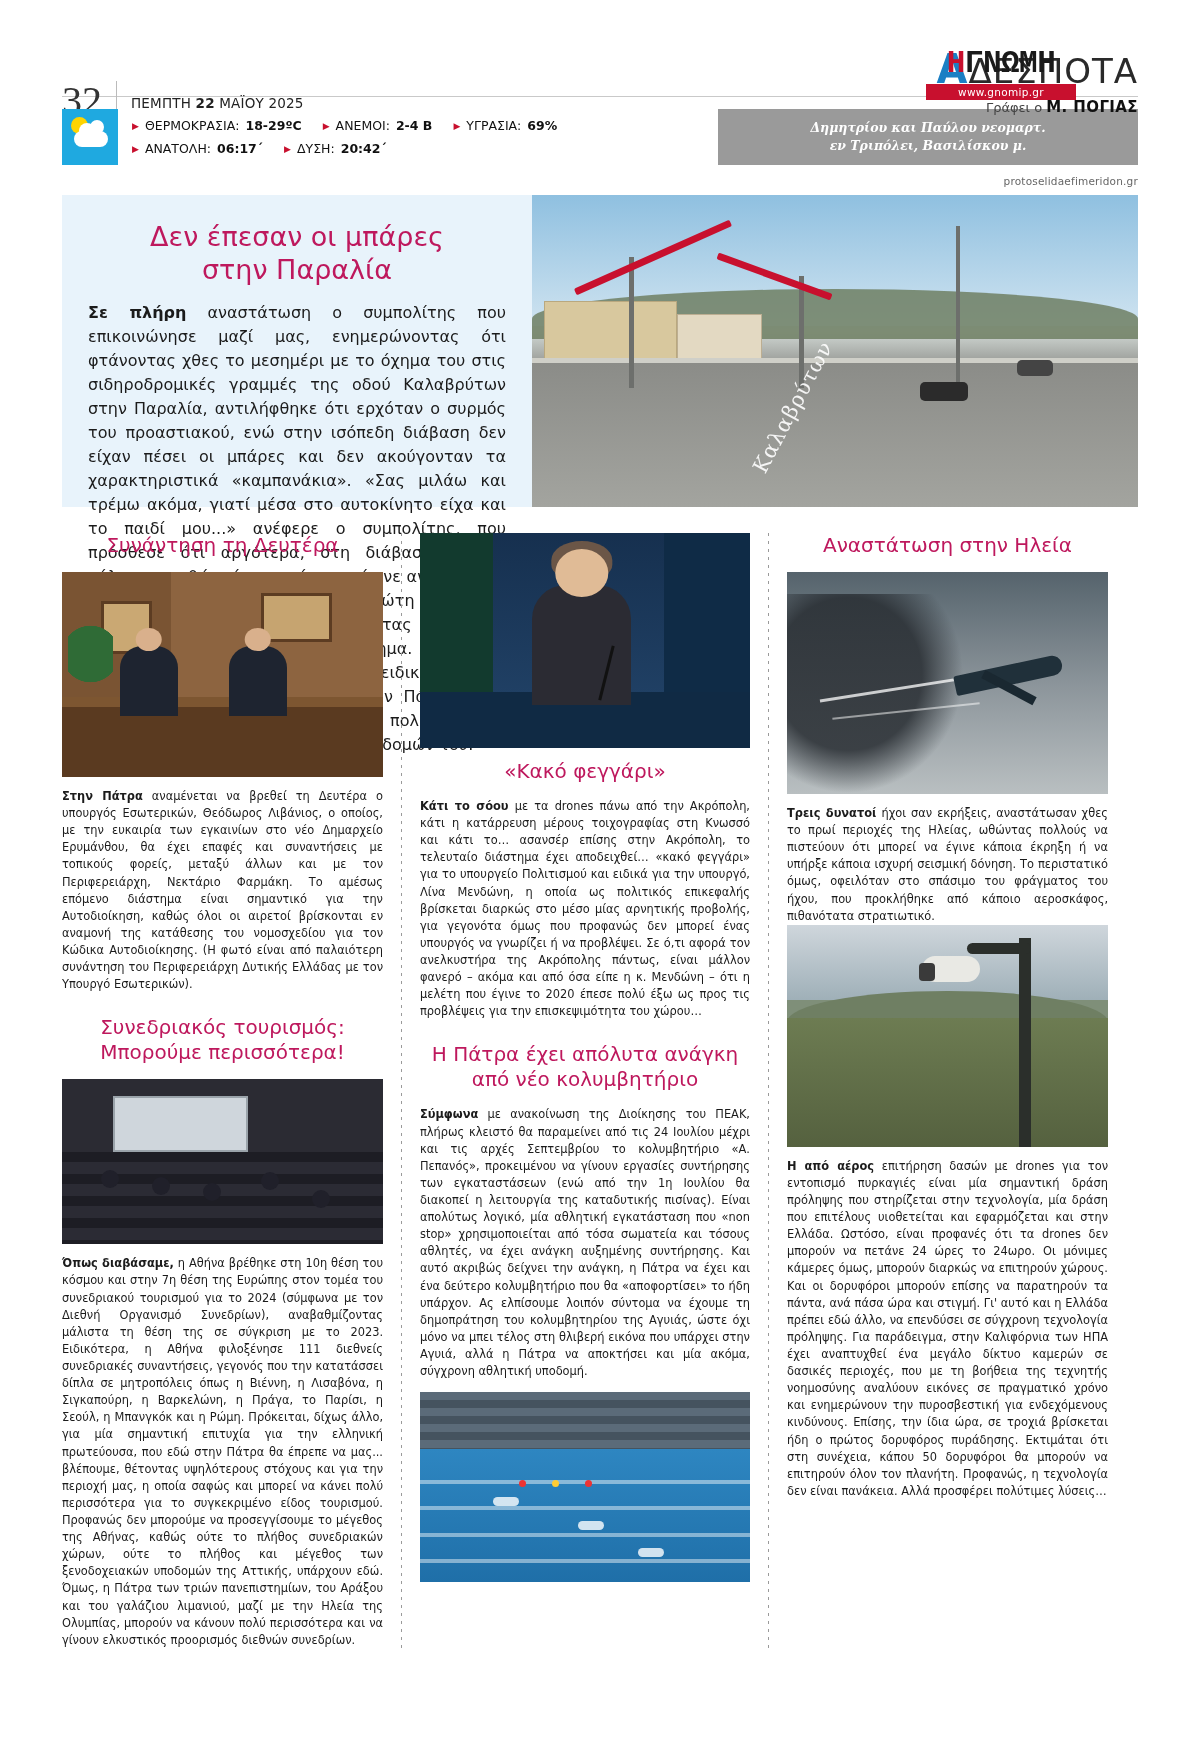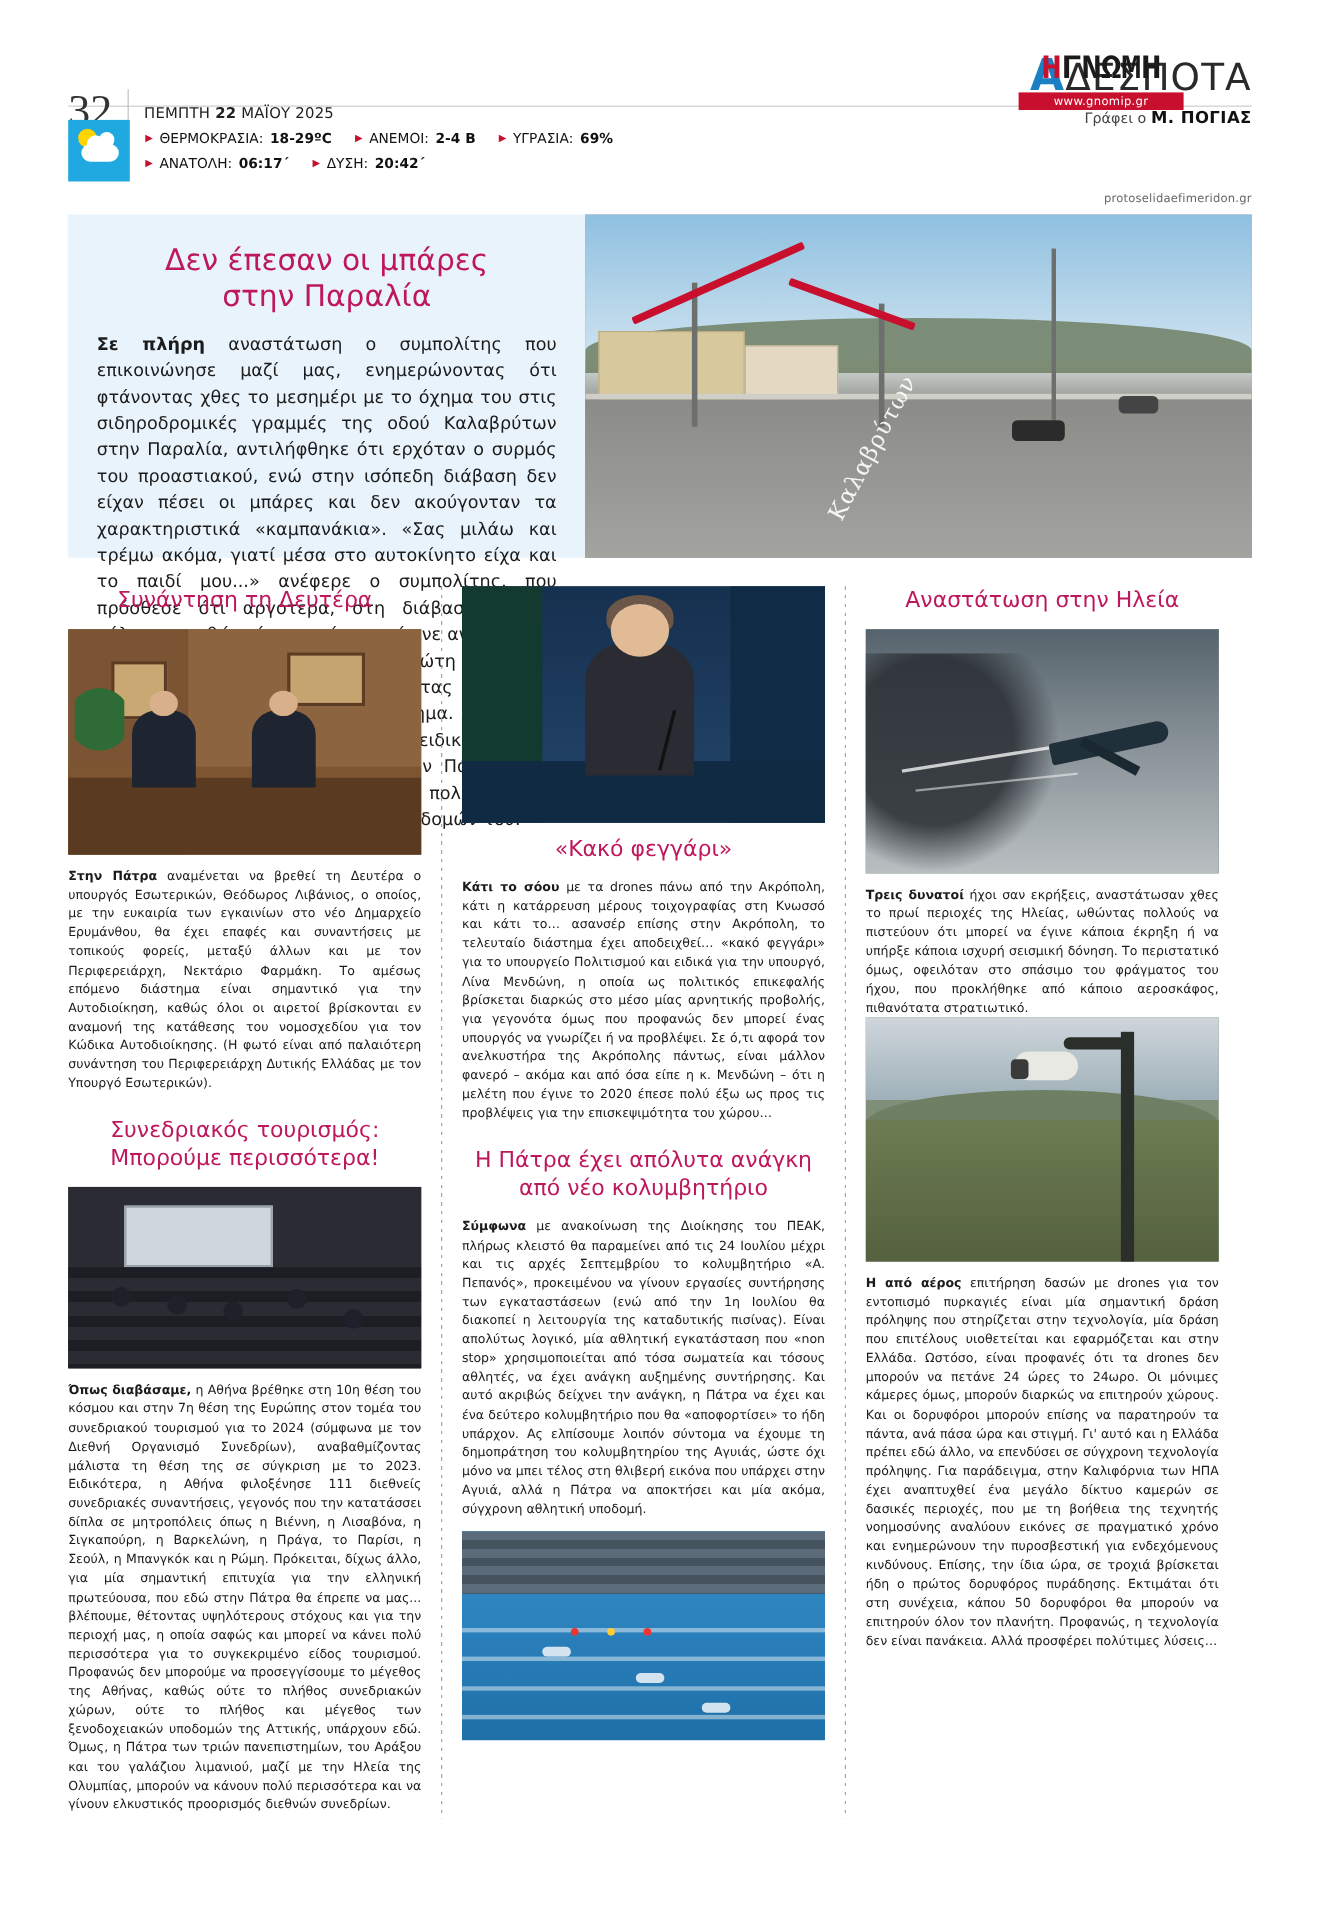--- a/index.html
+++ b/index.html
@@ -229,20 +229,24 @@
       <div class="wx-row">
         <span class="tri">▶</span>
         <span>ΑΝΑΤΟΛΗ:</span>
         <b>06:17´</b>
         <span class="wx-sep"></span>
         <span class="tri">▶</span>
         <span>ΔΥΣΗ:</span>
         <b>20:42´</b>
       </div>
     </div>
+    <div class="saint">
+      <div>Δημητρίου και Παύλου νεομαρτ.</div>
+      <div>εν Τριπόλει, Βασιλίσκου μ.</div>
+    </div>
   </div>
 
   <div class="sitetag">protoselidaefimeridon.gr</div>
 
   <div class="lead">
     <div class="lead-text">
       <h1>
         <span>Δεν έπεσαν οι μπάρες</span><br>
         <span>στην Παραλία</span>
       </h1>

